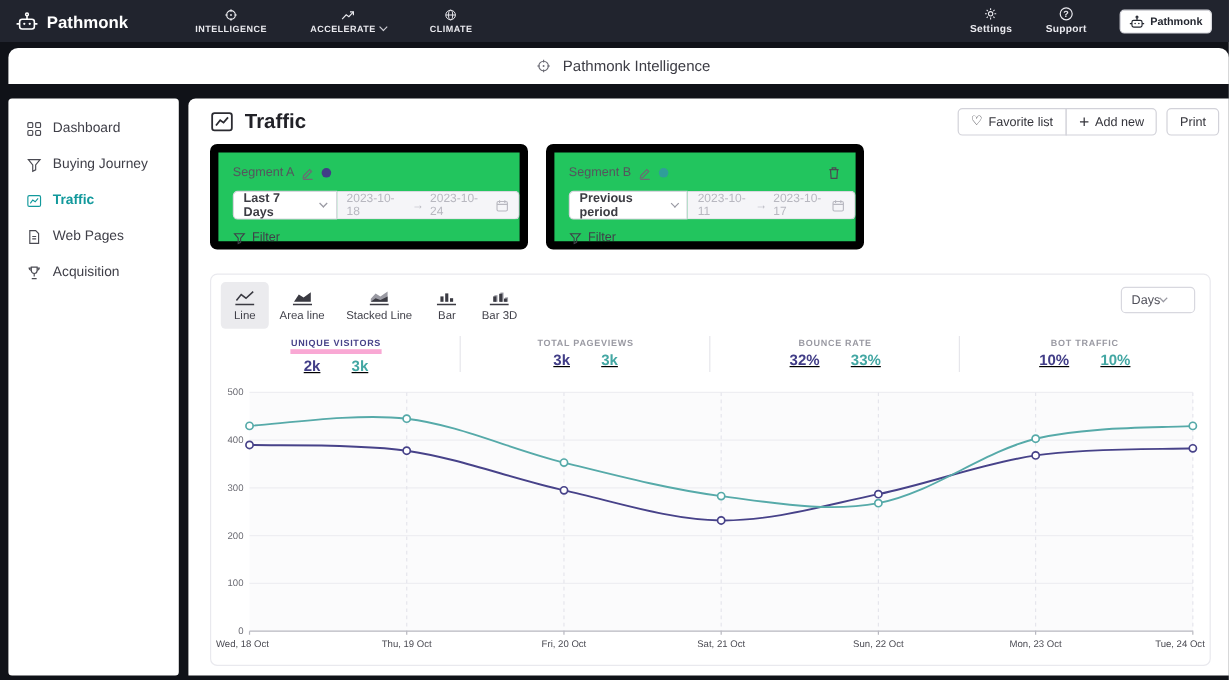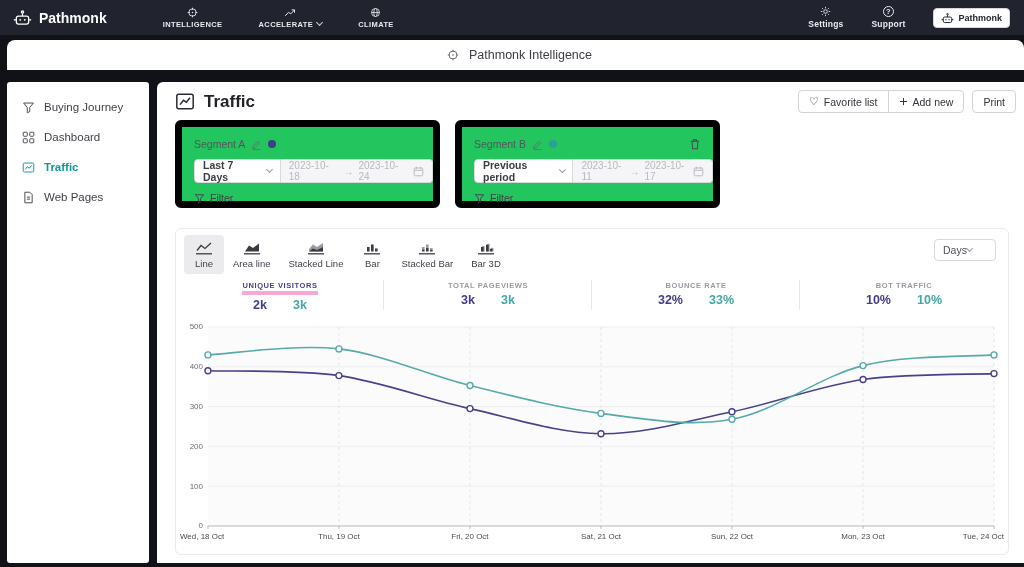--- a/index.html
+++ b/index.html
@@ -55,21 +55,21 @@
   .tabs { position:absolute; top:6px; left:8px; display:flex; }
   .tab { display:flex; flex-direction:column; align-items:center; gap:3px; padding:7px 9px 5px; font-size:9.5px; color:#3f3f48; border-radius:4px; cursor:pointer; min-width:40px; }
   .tab.active { background:#ebebee; }
   .tab svg { width:16px; height:13px; }
   .days-select { position:absolute; top:10px; right:12px; width:62px; height:22px; border:1px solid #d8d8df; border-radius:4px; display:flex; align-items:center; justify-content:flex-start; padding:0 8px; font-size:10.5px; color:#50505a; cursor:pointer; }
   .metrics { position:absolute; top:50px; left:0; right:0; display:flex; }
   .metric { flex:1; display:flex; flex-direction:column; align-items:center; gap:3px; position:relative; cursor:pointer; padding:2px 0; }
   .metric:not(:last-child)::after { content:''; position:absolute; right:0; top:1px; height:30px; width:1px; background:#e6e6eb; }
   .metric-label { font-size:7.5px; letter-spacing:.6px; color:#9a9aa3; font-weight:700; }
   .metric.selected .metric-label { color:#474289; border-bottom:4px solid #f9a8d4; padding-bottom:1px; }
-  .metric-values { display:flex; gap:26px; font-size:12.5px; font-weight:700; }
+  .metric-values { display:flex; gap:26px; font-size:12.5px; font-weight:700;text-decoration:underline; }
   .value-a { color:#413d87; } .value-b { color:#43a7a3; }
   .chart-wrap { position:absolute; left:2px; right:2px; top:88px; bottom:2px; }
   .chart-wrap svg { width:100%; height:100%; }
 </style>
 </head>
 <body>
 
 <div class="navbar">
   <div class="brand">
     <span>
@@ -166,54 +166,66 @@
       <path d="M8 1v3M8 12v3M1 8h3M12 8h3"></path>
     </svg>
   </span>
   <span>Pathmonk Intelligence</span>
 </div>
 
 <div class="sidebar">
   <div class="side-item">
     <span>
       <svg viewBox="0 0 16 16">
-          <path d="M2 2.5h12L9.5 8v5l-3 1.5V8Z"></path>
-        </svg>
-    </span>
-    <span>Buying Journey</span>
-  </div>
-  <div class="side-item">
-    <span>
-      <svg viewBox="0 0 16 16">
           <rect x="1.5" y="1.5" width="5" height="5" rx="1"></rect>
           <rect x="9.5" y="1.5" width="5" height="5" rx="1"></rect>
           <rect x="1.5" y="9.5" width="5" height="5" rx="1"></rect>
           <rect x="9.5" y="9.5" width="5" height="5" rx="1"></rect>
         </svg>
     </span>
     <span>Dashboard</span>
   </div>
+  <div class="side-item">
+    <span>
+      <svg viewBox="0 0 16 16">
+          <path d="M2 2.5h12L9.5 8v5l-3 1.5V8Z"></path>
+        </svg>
+    </span>
+    <span>Buying Journey</span>
+  </div>
   <div class="side-item active">
     <span>
       <svg viewBox="0 0 16 16">
           <rect x="1.5" y="2.5" width="13" height="11" rx="1.5"></rect>
           <polyline points="4,10.5 6.5,7 9,8.8 12,5.3"></polyline>
         </svg>
     </span>
     <span>Traffic</span>
   </div>
   <div class="side-item">
     <span>
       <svg viewBox="0 0 16 16">
           <path d="M3.5 1.5h6l3 3v10h-9z"></path>
           <line x1="6" y1="7.5" x2="10" y2="7.5"></line>
           <line x1="6" y1="10" x2="10" y2="10"></line>
         </svg>
     </span>
     <span>Web Pages</span>
+  </div>
+  <div class="side-item">
+    <span>
+      <svg viewBox="0 0 16 16">
+          <path d="M5 2h6v3.5a3 3 0 0 1-6 0Z"></path>
+          <path d="M5 3H2.8a2.2 2.2 0 0 0 2.3 2.2"></path>
+          <path d="M11 3h2.2a2.2 2.2 0 0 1-2.3 2.2"></path>
+          <line x1="8" y1="8.5" x2="8" y2="11.5"></line>
+          <line x1="5.5" y1="13.8" x2="10.5" y2="13.8"></line>
+        </svg>
+    </span>
+    <span>Acquisition</span>
   </div>
 </div>
 
 <div class="main">
 
   <div class="main-header">
     <div class="page-title">
       <span>
         <svg width="20" height="19" viewBox="0 0 20 19" fill="none" stroke="#2b2b31" stroke-width="1.5">
           <rect x="1.8" y="2.3" width="16.4" height="14.4" rx="2"></rect>
@@ -362,34 +374,20 @@
       <div class="tab">
         <span>
           <svg viewBox="0 0 16 13" fill="#3a3a42">
               <rect x="3" y="5" width="2.6" height="4.5"></rect>
               <rect x="7" y="2.5" width="2.6" height="7"></rect>
               <rect x="11" y="6.5" width="2.6" height="3"></rect>
               <line x1="0" y1="11.8" x2="16" y2="11.8" stroke="#3a3a42" stroke-width="1.3"></line>
             </svg>
         </span>
         <span>Bar</span>
-      </div>
-      <div class="tab">
-        <span>
-          <svg viewBox="0 0 16 13">
-              <rect x="3" y="5" width="2.6" height="2.4" fill="#9a9aa3"></rect>
-              <rect x="3" y="7.4" width="2.6" height="2.1" fill="#3a3a42"></rect>
-              <rect x="7" y="2.5" width="2.6" height="3.5" fill="#9a9aa3"></rect>
-              <rect x="7" y="6" width="2.6" height="3.5" fill="#3a3a42"></rect>
-              <rect x="11" y="6" width="2.6" height="1.8" fill="#9a9aa3"></rect>
-              <rect x="11" y="7.8" width="2.6" height="1.7" fill="#3a3a42"></rect>
-              <line x1="0" y1="11.8" x2="16" y2="11.8" stroke="#3a3a42" stroke-width="1.3"></line>
-            </svg>
-        </span>
-        <span>Stacked Bar</span>
       </div>
       <div class="tab">
         <span>
           <svg viewBox="0 0 16 13">
               <rect x="4" y="4" width="2.6" height="5.5" fill="#9a9aa3"></rect>
               <rect x="3" y="5" width="2.6" height="4.5" fill="#3a3a42"></rect>
               <rect x="9" y="1.8" width="2.6" height="7.7" fill="#9a9aa3"></rect>
               <rect x="8" y="2.8" width="2.6" height="6.7" fill="#3a3a42"></rect>
               <rect x="13" y="5.8" width="2.4" height="3.7" fill="#9a9aa3"></rect>
               <rect x="12" y="6.8" width="2.4" height="2.7" fill="#3a3a42"></rect>

